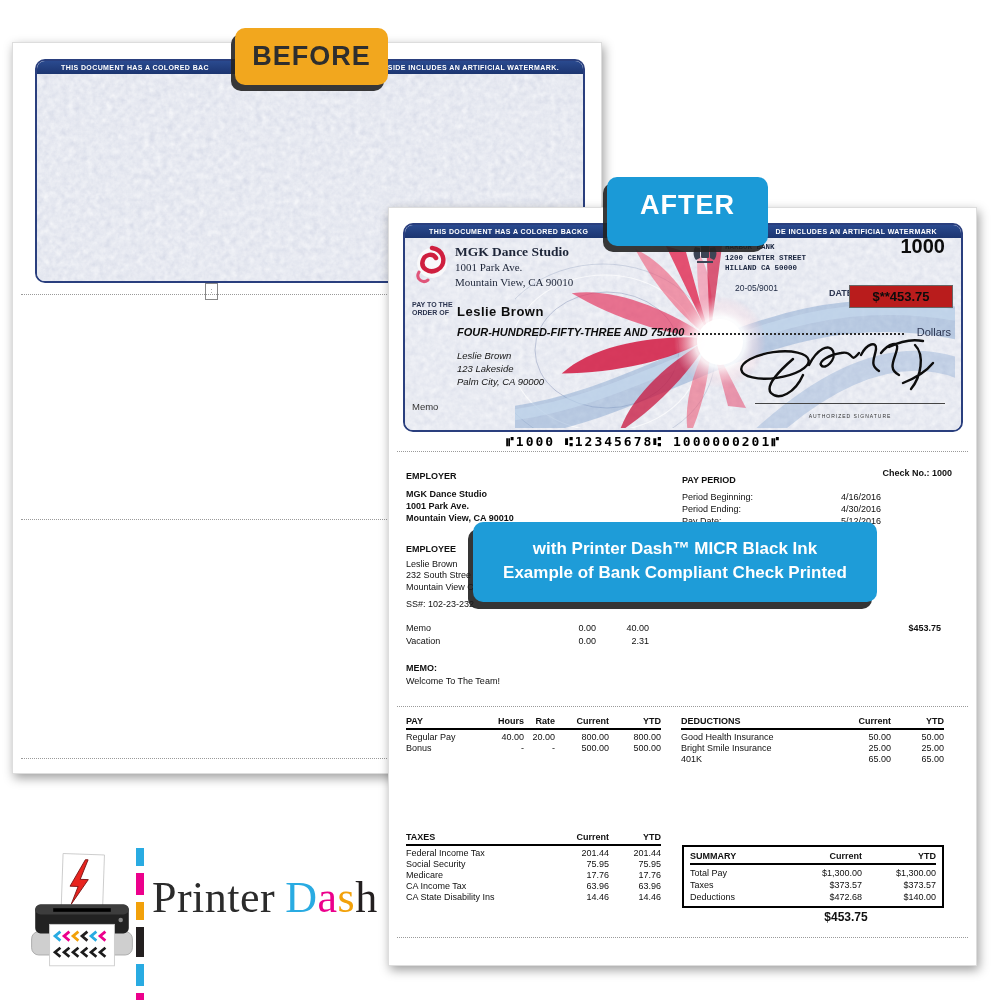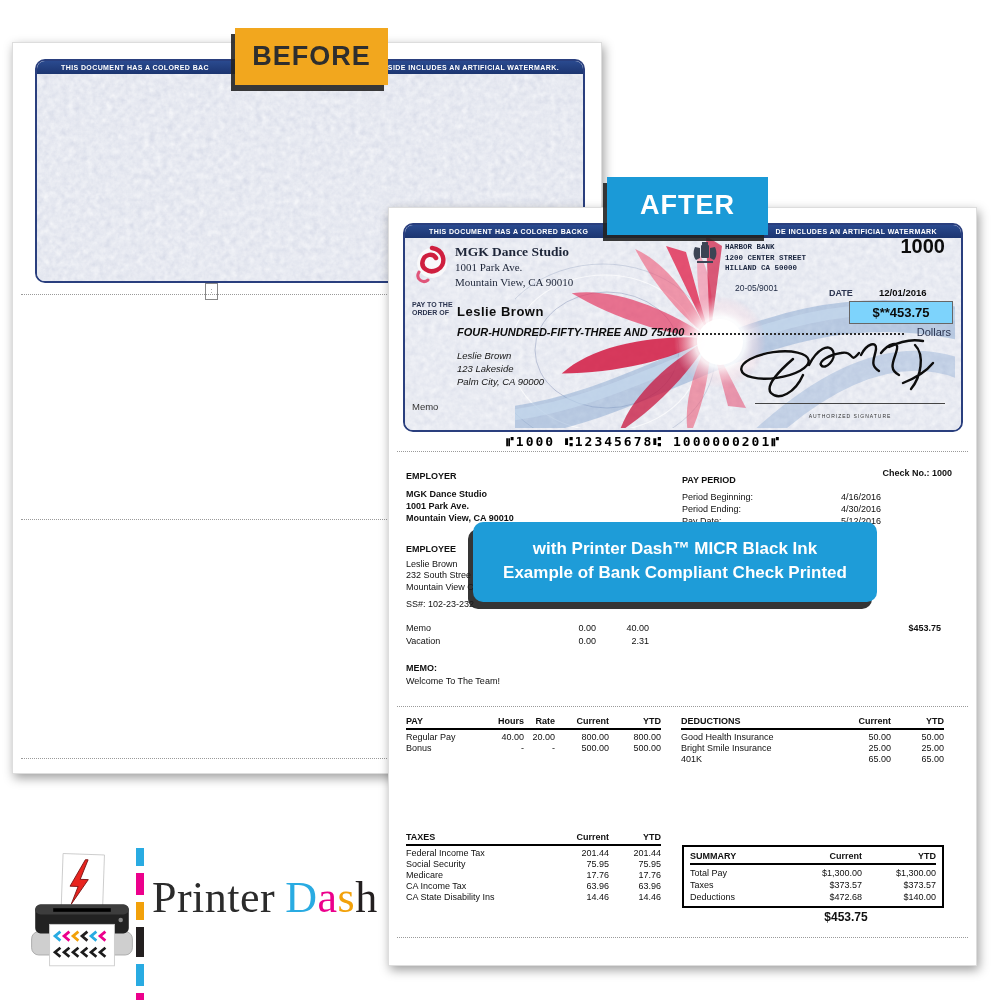--- a/index.html
+++ b/index.html
@@ -25,21 +25,21 @@
   
   .cf-after .ck{position:absolute;z-index:6;}
   .payer{left:50px;top:18px;font-family:"Liberation Serif",serif;color:#1d2538;}
   .payer .nm{font-size:13.5px;font-weight:bold;line-height:17px;}
   .payer .ad{font-size:11px;line-height:15px;}
   .bankblock{left:320px;top:17px;font-size:7.5px;font-weight:bold;line-height:10.5px;color:#1c2740;font-family:Liberation Mono, monospace;}
   .fraction{left:330px;top:58px;font-size:8.5px;color:#1c2740;}
   .cknum{right:16px;top:10px;font-size:20px;font-weight:bold;color:#0c0c0c;}
   .datelab{left:424px;top:63px;font-size:9px;font-weight:bold;color:#2c3550;}
   .dateval{left:474px;top:62px;font-size:9.5px;font-weight:bold;color:#0c0c0c;}
-  .amountbox{right:8px;top:76px;width:102px;height:21px;background:#7dd3fc;border:1px solid #666;
+  .amountbox{right:8px;top:60px;width:102px;height:21px;background:#b91c1c;border:1px solid #666;
              font-size:13px;font-weight:bold;text-align:center;line-height:21px;color:#0c0c0c;}
   .payto{left:7px;top:76px;font-size:7px;line-height:8px;font-weight:bold;color:#2c3550;}
   .payee{left:52px;top:79px;font-size:13px;font-weight:bold;letter-spacing:.5px;color:#0c0c0c;}
   .wordsrow{left:52px;right:10px;top:101px;display:flex;align-items:flex-end;justify-content:flex-end;}
   .words{font-size:11px;font-weight:bold;font-style:italic;color:#0c0c0c;white-space:nowrap;}
   .leader{flex:1;border-bottom:2px dotted #2b2b2b;margin:0 6px 3px 6px;height:0;}
   .dollars{font-size:11px;color:#2c3550;padding-left:7px;}
   .payeeaddr{left:52px;top:124px;font-size:9.5px;font-style:italic;line-height:13px;color:#161616;}
   .memolab{left:7px;top:176px;font-size:9.5px;color:#333;}
   .sigline{right:16px;top:178px;width:190px;border-top:1px solid #444;text-align:center;}
@@ -62,24 +62,24 @@
   .thead{font-weight:bold;border-bottom:2px solid #000;padding-bottom:1px;margin-bottom:2px;}
   .pay .w0{width:70px;} .pay .w1{width:48px;text-align:right;} .pay .w2{width:31px;text-align:right;}
   .pay .w3{width:54px;text-align:right;} .pay .w4{width:52px;text-align:right;}
   .ded .w0{width:130px;} .ded .w1{width:80px;text-align:right;} .ded .w2{width:53px;text-align:right;}
   .tax .w0{width:120px;} .tax .w1{width:83px;text-align:right;} .tax .w2{width:52px;text-align:right;}
   .sumbox{position:absolute;left:293px;top:637px;width:262px;border:2px solid #000;padding:3px 6px;box-sizing:border-box;}
   .sumbox .trow{line-height:12px;}
   .sum .w0{flex:1;} .sum .w1{width:92px;text-align:right;} .sum .w2{width:74px;text-align:right;}
 
   
-  .taglabel{position:absolute;border-radius:0;text-align:center;font-weight:bold;font-size:27px;
+  .taglabel{position:absolute;border-radius:10px;text-align:center;font-weight:bold;font-size:27px;
             letter-spacing:1px;z-index:10;filter:drop-shadow(-4px 6px 0 rgba(35,35,35,.9));}
   .tag-before{left:235px;top:28px;width:153px;height:57px;line-height:57px;background:#F2A71E;color:#2e2e2e;}
-  .tag-after{left:607px;top:177px;width:161px;height:58px;line-height:57px;background:#1B9AD7;color:#fff;}
+  .tag-after{left:607px;top:177px;width:161px;height:69px;line-height:57px;background:#1B9AD7;color:#fff;}
   .notebox{position:absolute;left:473px;top:522px;width:404px;height:80px;background:#1E9CD8;border-radius:10px;
            z-index:11;color:#fff;font-weight:bold;font-size:17px;line-height:24px;text-align:center;
            padding-top:15px;box-sizing:border-box;filter:drop-shadow(-5px 7px 0 rgba(25,25,25,.88));}
 
   
   .pd-dashcol{position:absolute;left:136px;top:848px;width:8px;display:flex;flex-direction:column;gap:7px;z-index:2;}
   .pd-dashcol div{width:8px;}
   .pd-text{position:absolute;left:152px;top:872px;font-family:"Liberation Serif",serif;font-size:44px;
            color:#2b2b2b;letter-spacing:.5px;white-space:nowrap;z-index:2;}
 </style>

